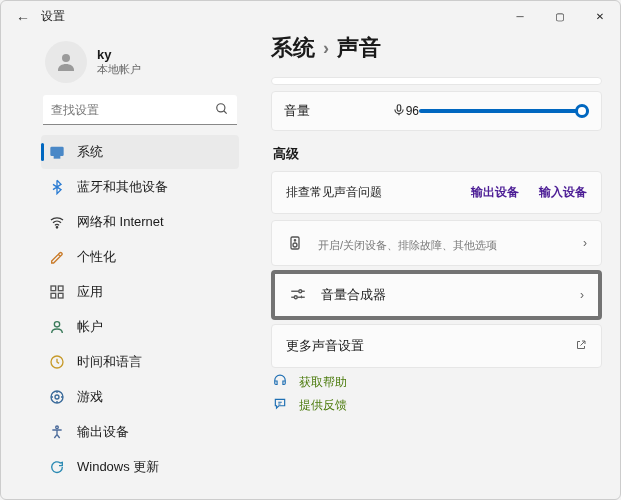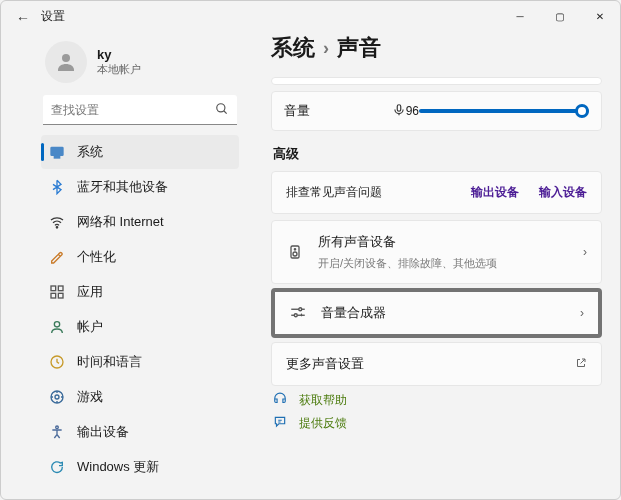--- a/index.html
+++ b/index.html
@@ -216,21 +216,20 @@
 
     <div class="row">
       <span class="ricon">
         <svg width="16" height="16" viewBox="0 0 24 24" fill="none" stroke="currentColor" stroke-width="2">
             <rect x="6" y="3" width="12" height="18" rx="2"></rect>
             <circle cx="12" cy="15" r="3"></circle>
             <circle cx="12" cy="8" r="1"></circle>
           </svg>
       </span>
       <div class="rtext">
-        <div class="rtitle">所有声音设备</div>
         <div class="rsub">开启/关闭设备、排除故障、其他选项</div>
       </div>
       <span class="chev">›</span>
     </div>
 
     <div class="row highlight">
       <span class="ricon">
         <svg width="18" height="18" viewBox="0 0 24 24" fill="none" stroke="currentColor" stroke-width="1.8">
             <line x1="3" y1="7" x2="13" y2="7"></line>
             <circle cx="15" cy="7" r="2"></circle>

